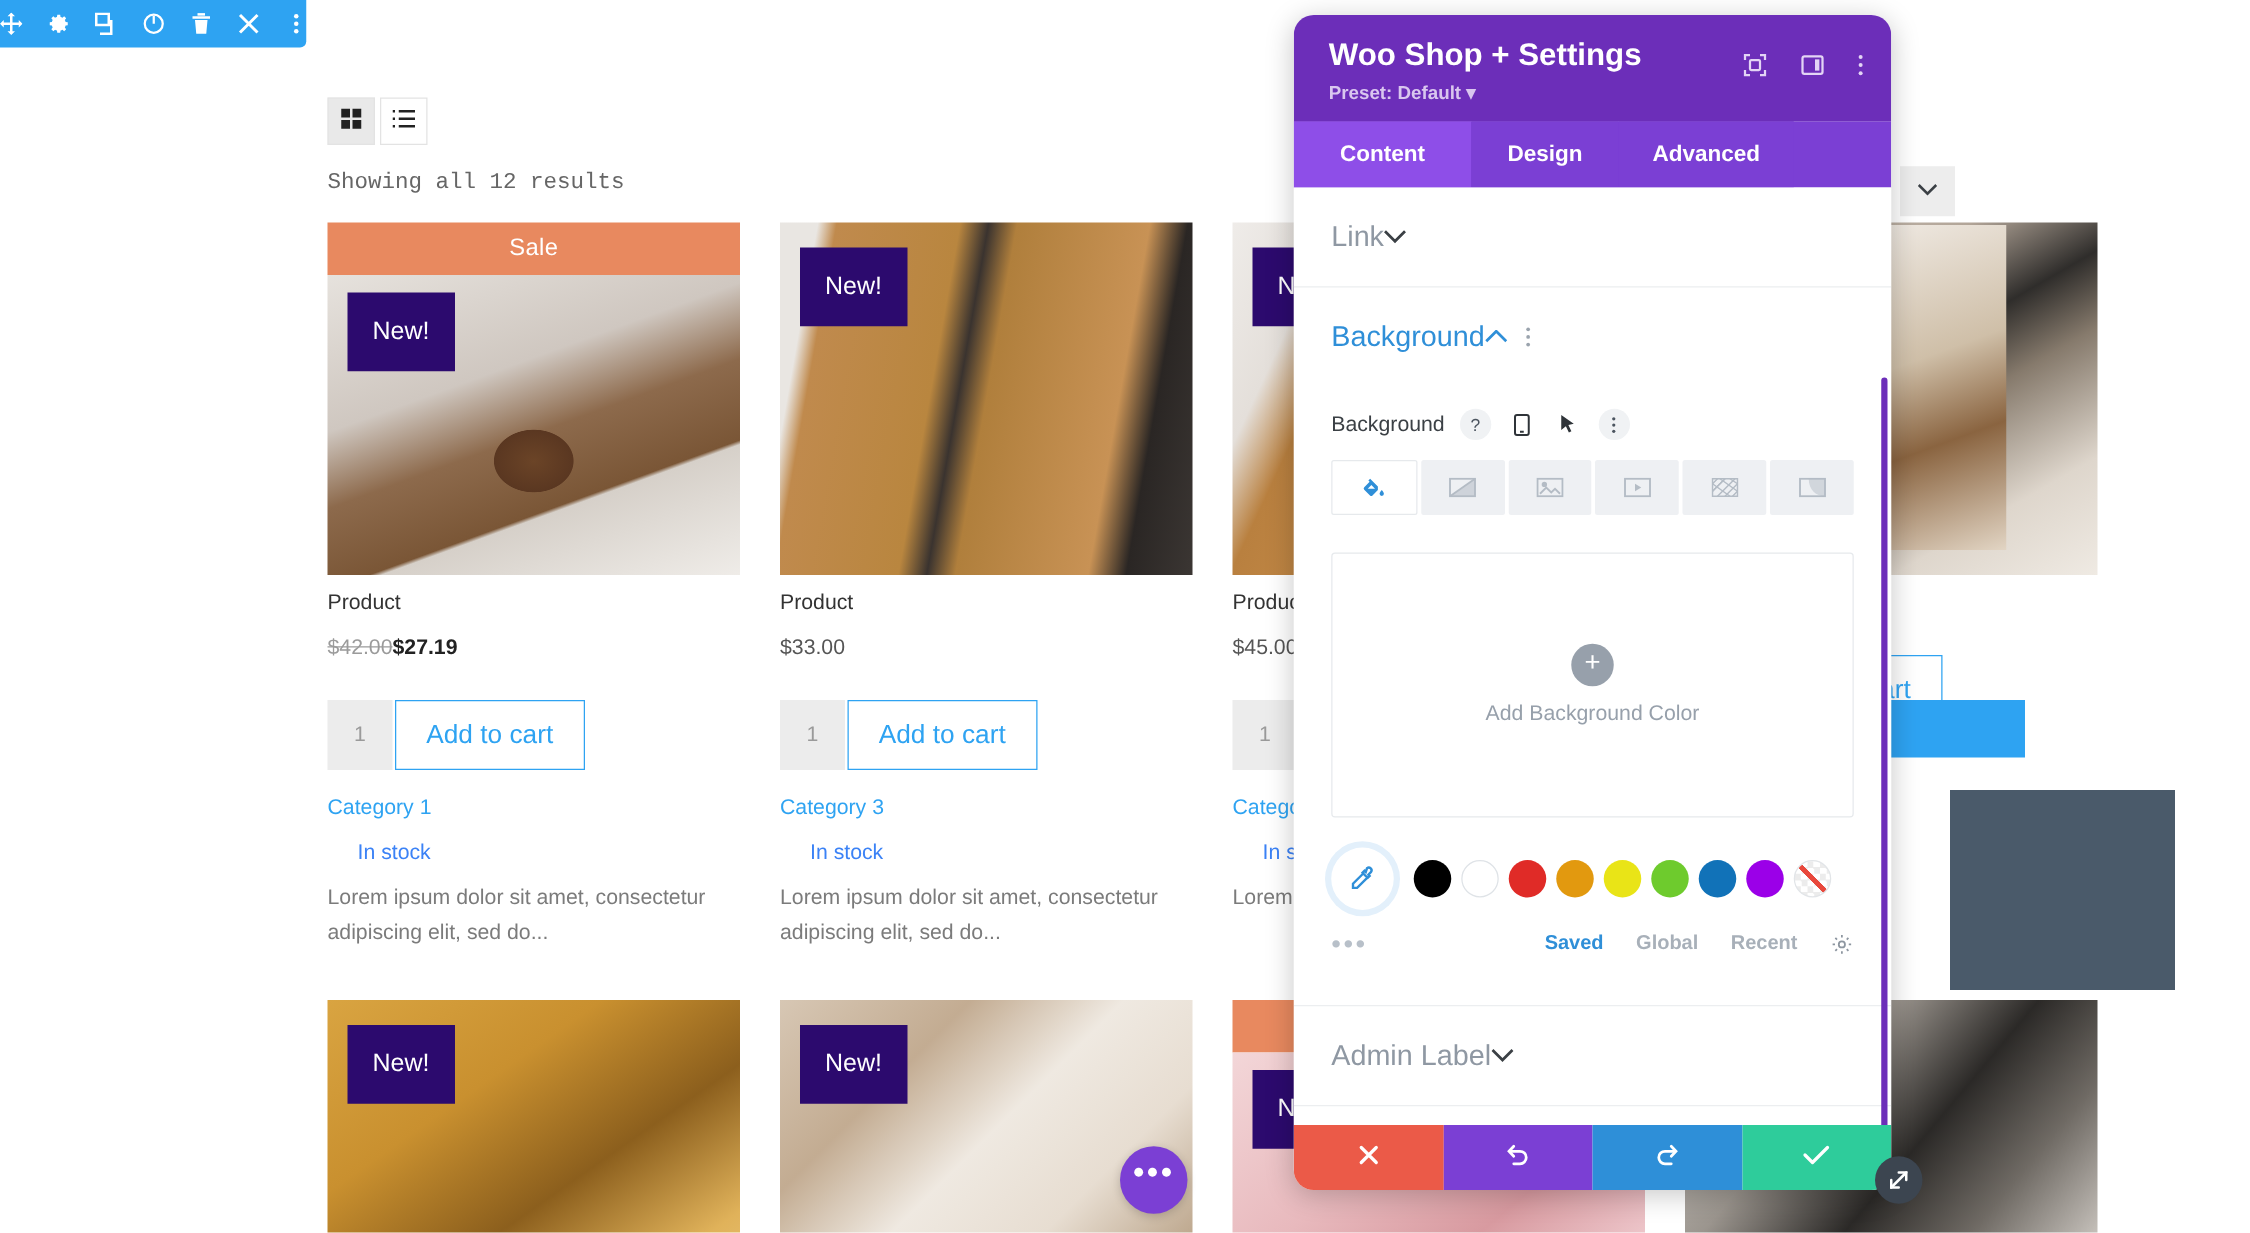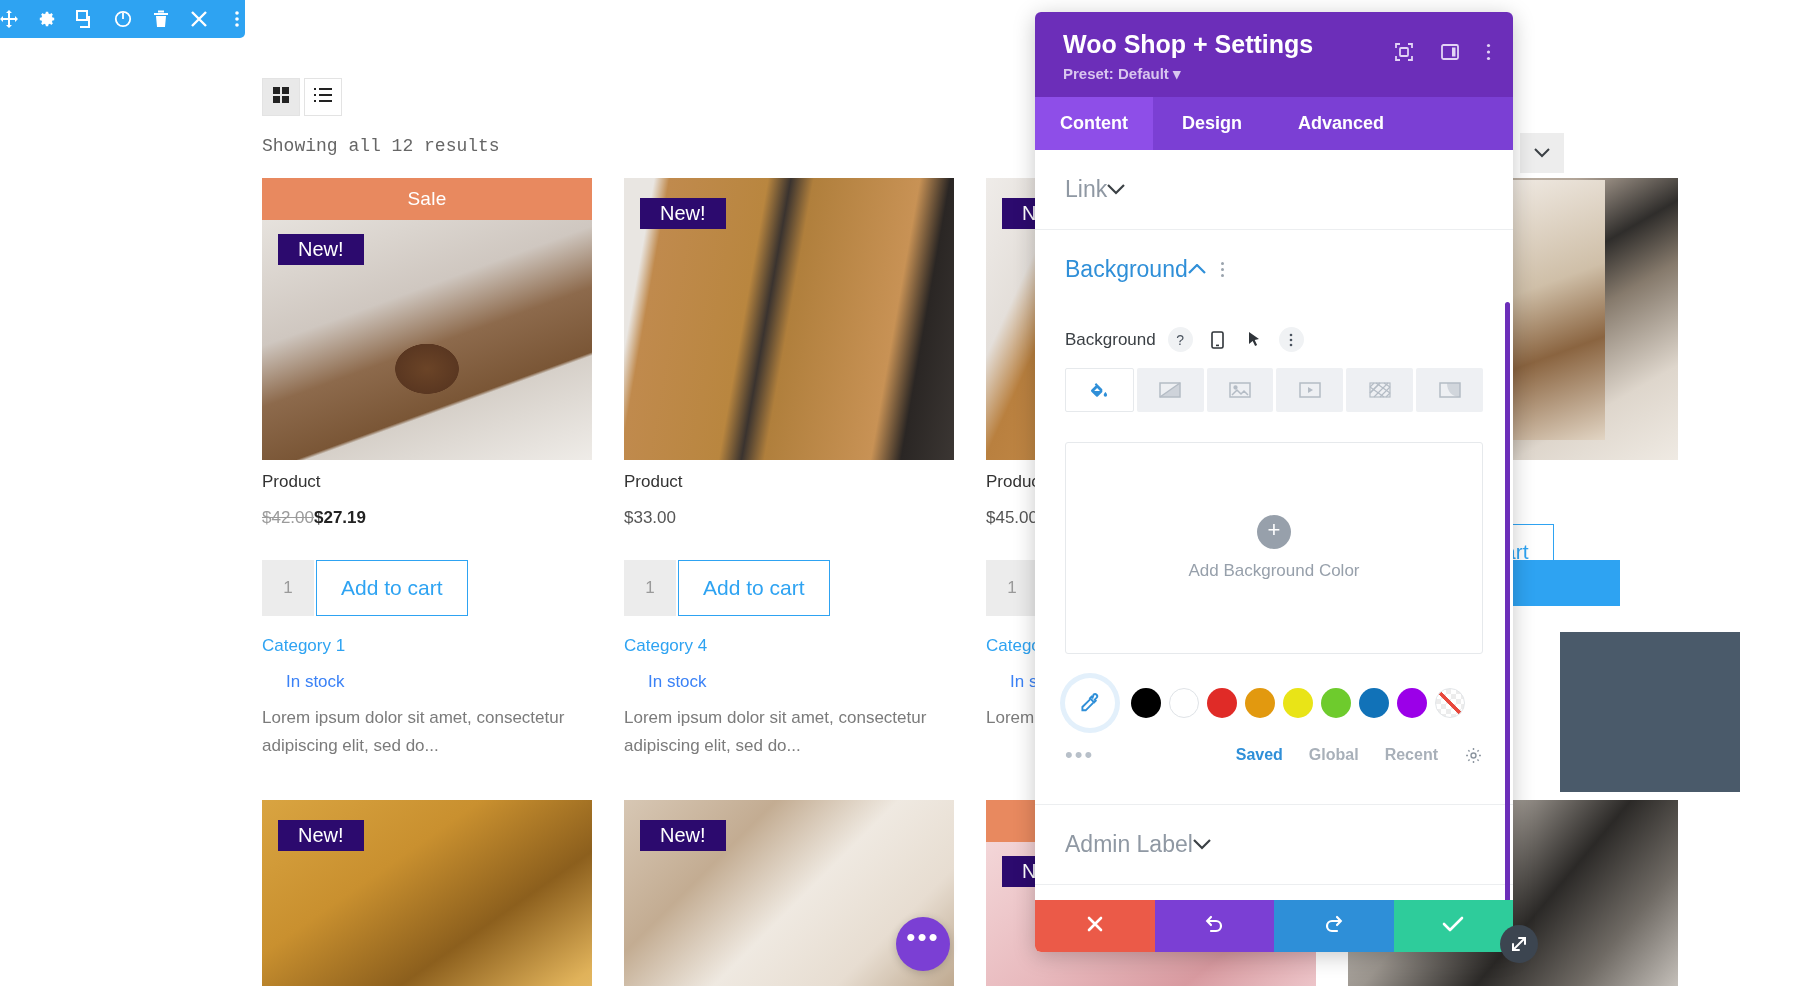--- a/index.html
+++ b/index.html
@@ -52,21 +52,21 @@
   .product-card { position: relative; width: 330px; }
 
   .sale-banner {
     height: 42px; background: #e8895f; color: #fff;
     display: flex; align-items: center; justify-content: center;
     font-size: 19px; letter-spacing: .3px;
   }
   .new-badge {
     position: absolute; left: 16px; top: 56px;
     background: #2c0a6e; color: #fff;
-    font-size: 20px; padding: 4px 20px; z-index: 3;
+    font-size: 20px; padding: 20px 20px; z-index: 3;
   }
   .product-card.no-sale .new-badge { top: 20px; }
 
   .p-img { width: 330px; height: 282px; position: relative; overflow: hidden; }
   .product-card.has-sale .p-img { height: 240px; }
 
   .p-title { font-size: 17px; color: #333; margin-top: 12px; }
   .p-price { font-size: 17px; color: #555; margin-top: 16px; }
   .p-price .old { text-decoration: line-through; color: #9b9b9b; }
   .p-price .new { font-weight: bold; color: #222; }
@@ -141,21 +141,21 @@
     font-size: 26px; letter-spacing: 2px; z-index: 30; cursor: pointer;
     box-shadow: 0 2px 8px rgba(0,0,0,.18);
   }
   #fab-more span { position: relative; top: -7px; }
 
   
   #settings-panel {
     position: absolute; left: 1035px; top: 12px;
     width: 478px; height: 940px;
     background: #fff; z-index: 50;
-    border-radius: 6px; overflow: hidden;
+    border-radius: 16px; overflow: hidden;
     box-shadow: 0 4px 22px rgba(0,0,0,.22);
     display: flex; flex-direction: column;
   }
   #panel-header {
     background: #6c2eb9; padding: 18px 28px 14px 28px; position: relative;
     flex: 0 0 auto;
   }
   #panel-title { color: #fff; font-size: 25px; font-weight: bold; }
   #panel-preset {
     color: #d9c6ef; font-size: 15px; font-weight: bold; margin-top: 6px; cursor: pointer;
@@ -165,21 +165,21 @@
     display: flex; align-items: center; gap: 26px;
   }
   #panel-header-icons .hdr-ico { color: #e3d4f5; cursor: pointer; display: flex; }
 
   #panel-tabs { display: flex; background: #7b3fd4; flex: 0 0 auto; }
   .panel-tab {
     padding: 16px 0; color: #fff; font-size: 18px; font-weight: bold;
     text-align: center; cursor: pointer; background: #7b3fd4;
   }
   .panel-tab.active { background: #8e4ee8; }
-  #tab-content { width: 118px; }
+  #tab-content { width: 142px; }
   #tab-design  { width: 118px; }
   #tab-advanced{ width: 140px; }
 
   #panel-body {
     flex: 1 1 auto; overflow: hidden; position: relative; background: #fff;
   }
   #panel-scroll { padding: 0; }
 
   .accordion-row {
     display: flex; align-items: center; justify-content: flex-start;
@@ -331,21 +331,21 @@
 
       <div class="product-card no-sale">
         <div class="new-badge">New!</div>
         <div class="p-img ph-bag"></div>
         <div class="p-title">Product</div>
         <div class="p-price">$33.00</div>
         <div class="cart-row">
           <div class="qty-box">1</div>
           <div class="add-btn">Add to cart</div>
         </div>
-        <div class="p-cat">Category 4</div>
+        <div class="p-cat">Category 3</div>
         <div class="p-stock">In stock</div>
         <div class="p-desc">Lorem ipsum dolor sit amet, consectetur adipiscing elit, sed do...</div>
       </div>
 
       <div class="product-card no-sale">
         <div class="new-badge">New!</div>
         <div class="p-img ph-shoe"></div>
         <div class="p-title">Product</div>
         <div class="p-price">$45.00</div>
         <div class="cart-row">

